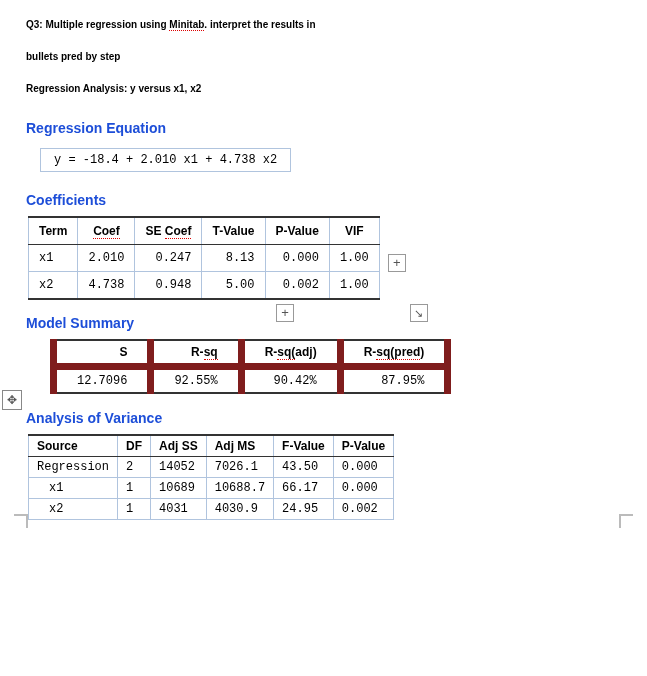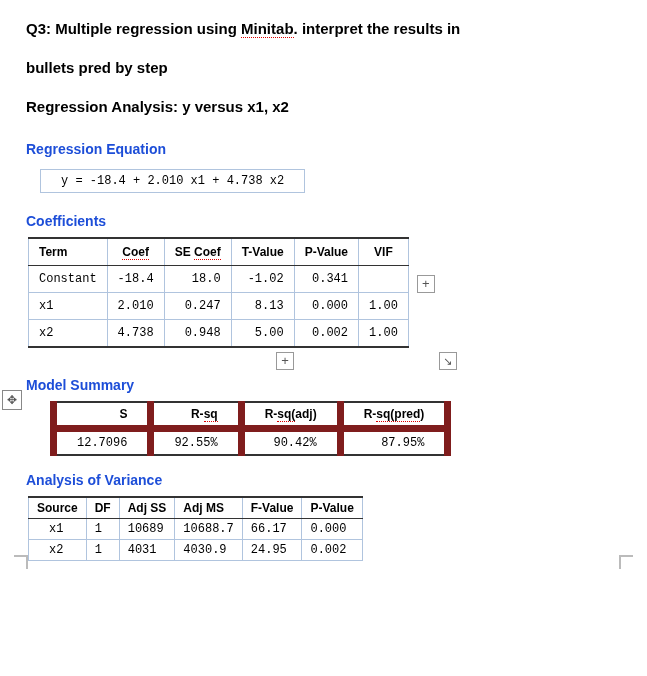--- a/index.html
+++ b/index.html
@@ -8,37 +8,37 @@
       font-size: 14px;
       color: #000;
       background: #fff;
       margin: 0;
       padding: 18px 26px;
       width: 647px;
       position: relative;
     }
     .title-line {
       font-weight: bold;
-      font-size: 15px;
+      font-size: 10px;
       margin-bottom: 18px;
       line-height: 1.4;
     }
     .underline-red {
       border-bottom: 1.5px dotted #d00;
       padding-bottom: 0px;
     }
     .section-header {
       color: #1d4ed8;
       font-weight: bold;
       font-size: 14px;
       margin: 16px 0 8px 0;
     }
     .eq-box {
       border: 1px solid #b0c4de;
-      padding: 4px 20px;
+      padding: 4px 13px;
       font-family: "Courier New", monospace;
       font-size: 12px;
       display: inline-block;
       margin: 4px 0 4px 14px;
     }
     table {
       border-collapse: collapse;
       margin-left: 2px;
     }
     .coeff-table th, .coeff-table td {
@@ -167,28 +167,20 @@
       <th>Term</th>
       <th><span class="underline-red">Coef</span></th>
       <th>SE <span class="underline-red">Coef</span></th>
       <th>T-Value</th>
       <th>P-Value</th>
       <th>VIF</th>
     </tr>
   </thead>
   <tbody>
     <tr>
-      <td>Constant</td>
-      <td>-18.4</td>
-      <td>18.0</td>
-      <td>-1.02</td>
-      <td>0.341</td>
-      <td></td>
-    </tr>
-    <tr>
       <td>x1</td>
       <td>2.010</td>
       <td>0.247</td>
       <td>8.13</td>
       <td>0.000</td>
       <td>1.00</td>
     </tr>
     <tr>
       <td>x2</td>
       <td>4.738</td>
@@ -197,21 +189,21 @@
       <td>0.002</td>
       <td>1.00</td>
     </tr>
   </tbody>
 </table>
 <div class="plus-handle" style="right:-26px; top:38px;">+</div>
 <div class="plus-handle" style="left:250px; bottom:-22px;">+</div>
 <div class="corner-handle" style="right:-48px; bottom:-22px;">↘</div>
 </div>
 
-<div class="section-header" style="margin-top:26px">Model Summary</div>
+<div class="section-header" style="margin-top:12px">Model Summary</div>
 <table class="summary-table">
   <thead>
     <tr>
       <th>S</th>
       <th>R-<span class="underline-red">sq</span></th>
       <th>R-<span class="underline-red">sq(</span>adj)</th>
       <th>R-<span class="underline-red">sq(pred</span>)</th>
     </tr>
   </thead>
   <tbody>
@@ -231,20 +223,28 @@
       <th>Source</th>
       <th>DF</th>
       <th>Adj SS</th>
       <th>Adj MS</th>
       <th>F-Value</th>
       <th>P-Value</th>
     </tr>
   </thead>
   <tbody>
     <tr>
+      <td>Regression</td>
+      <td>2</td>
+      <td>14052</td>
+      <td>7026.1</td>
+      <td>43.50</td>
+      <td>0.000</td>
+    </tr>
+    <tr>
       <td style="padding-left:20px">  x1</td>
       <td>1</td>
       <td>10689</td>
       <td>10688.7</td>
       <td>66.17</td>
       <td>0.000</td>
     </tr>
     <tr>
       <td style="padding-left:20px">  x2</td>
       <td>1</td>

